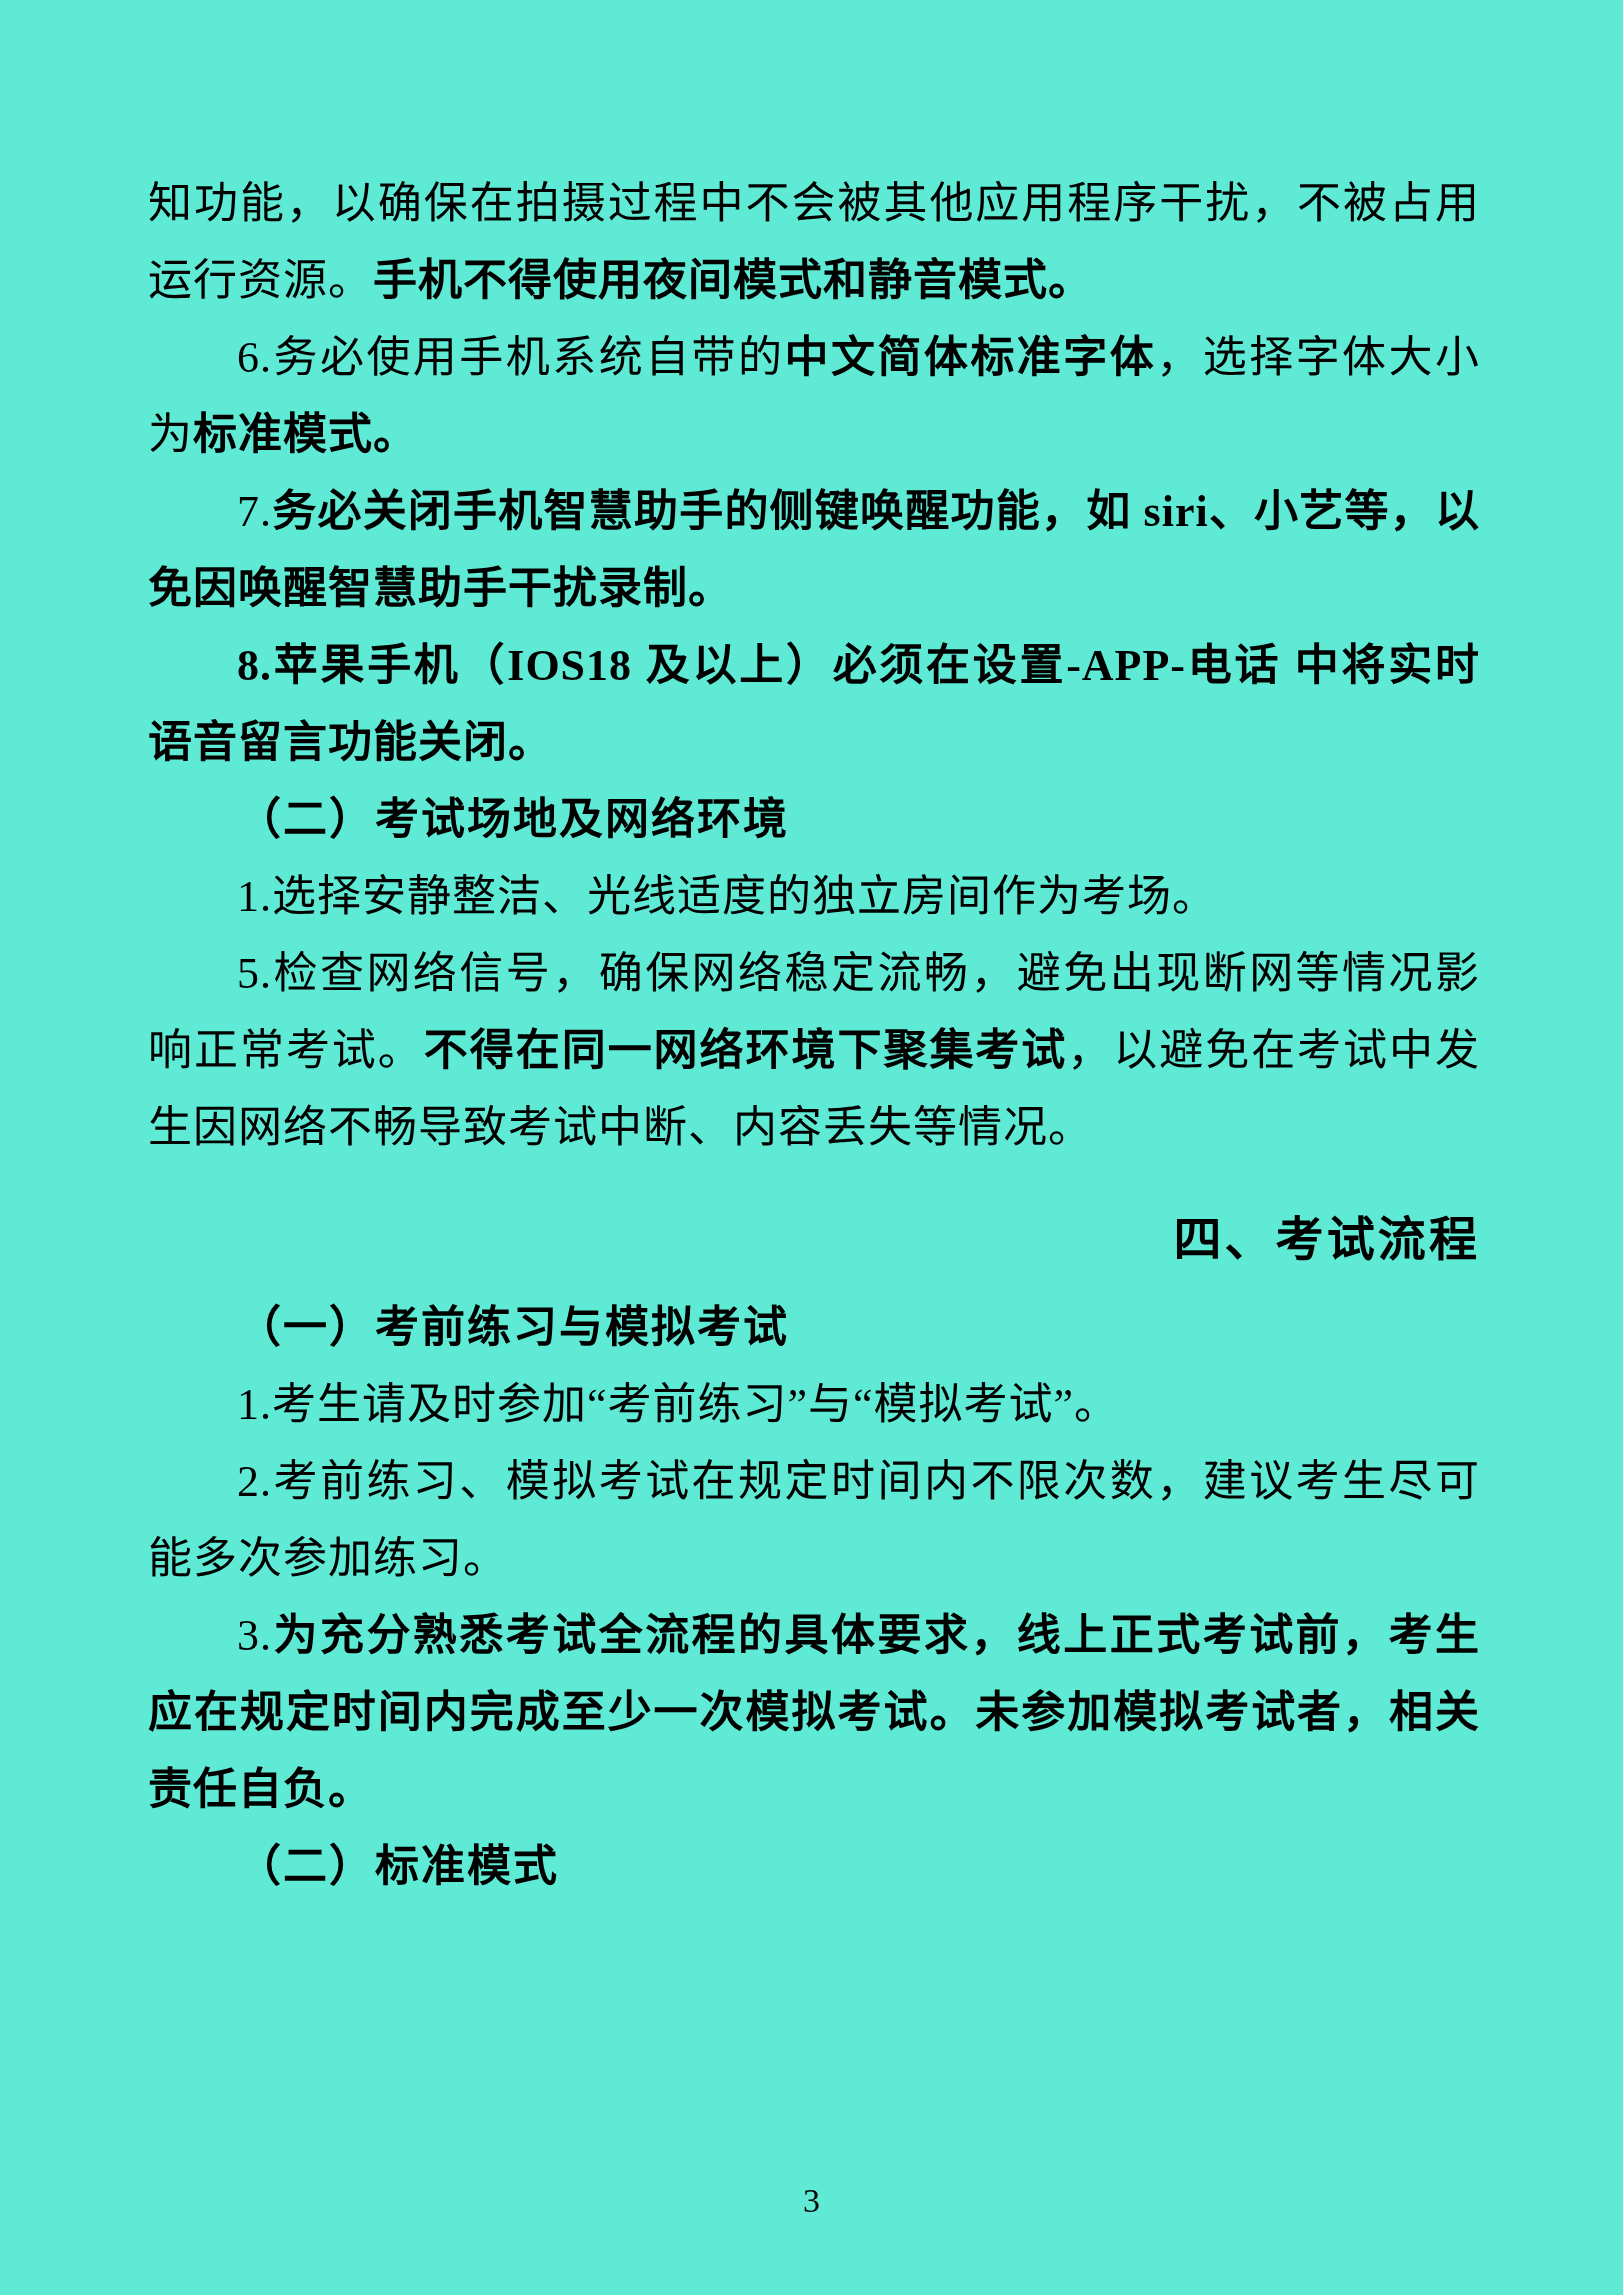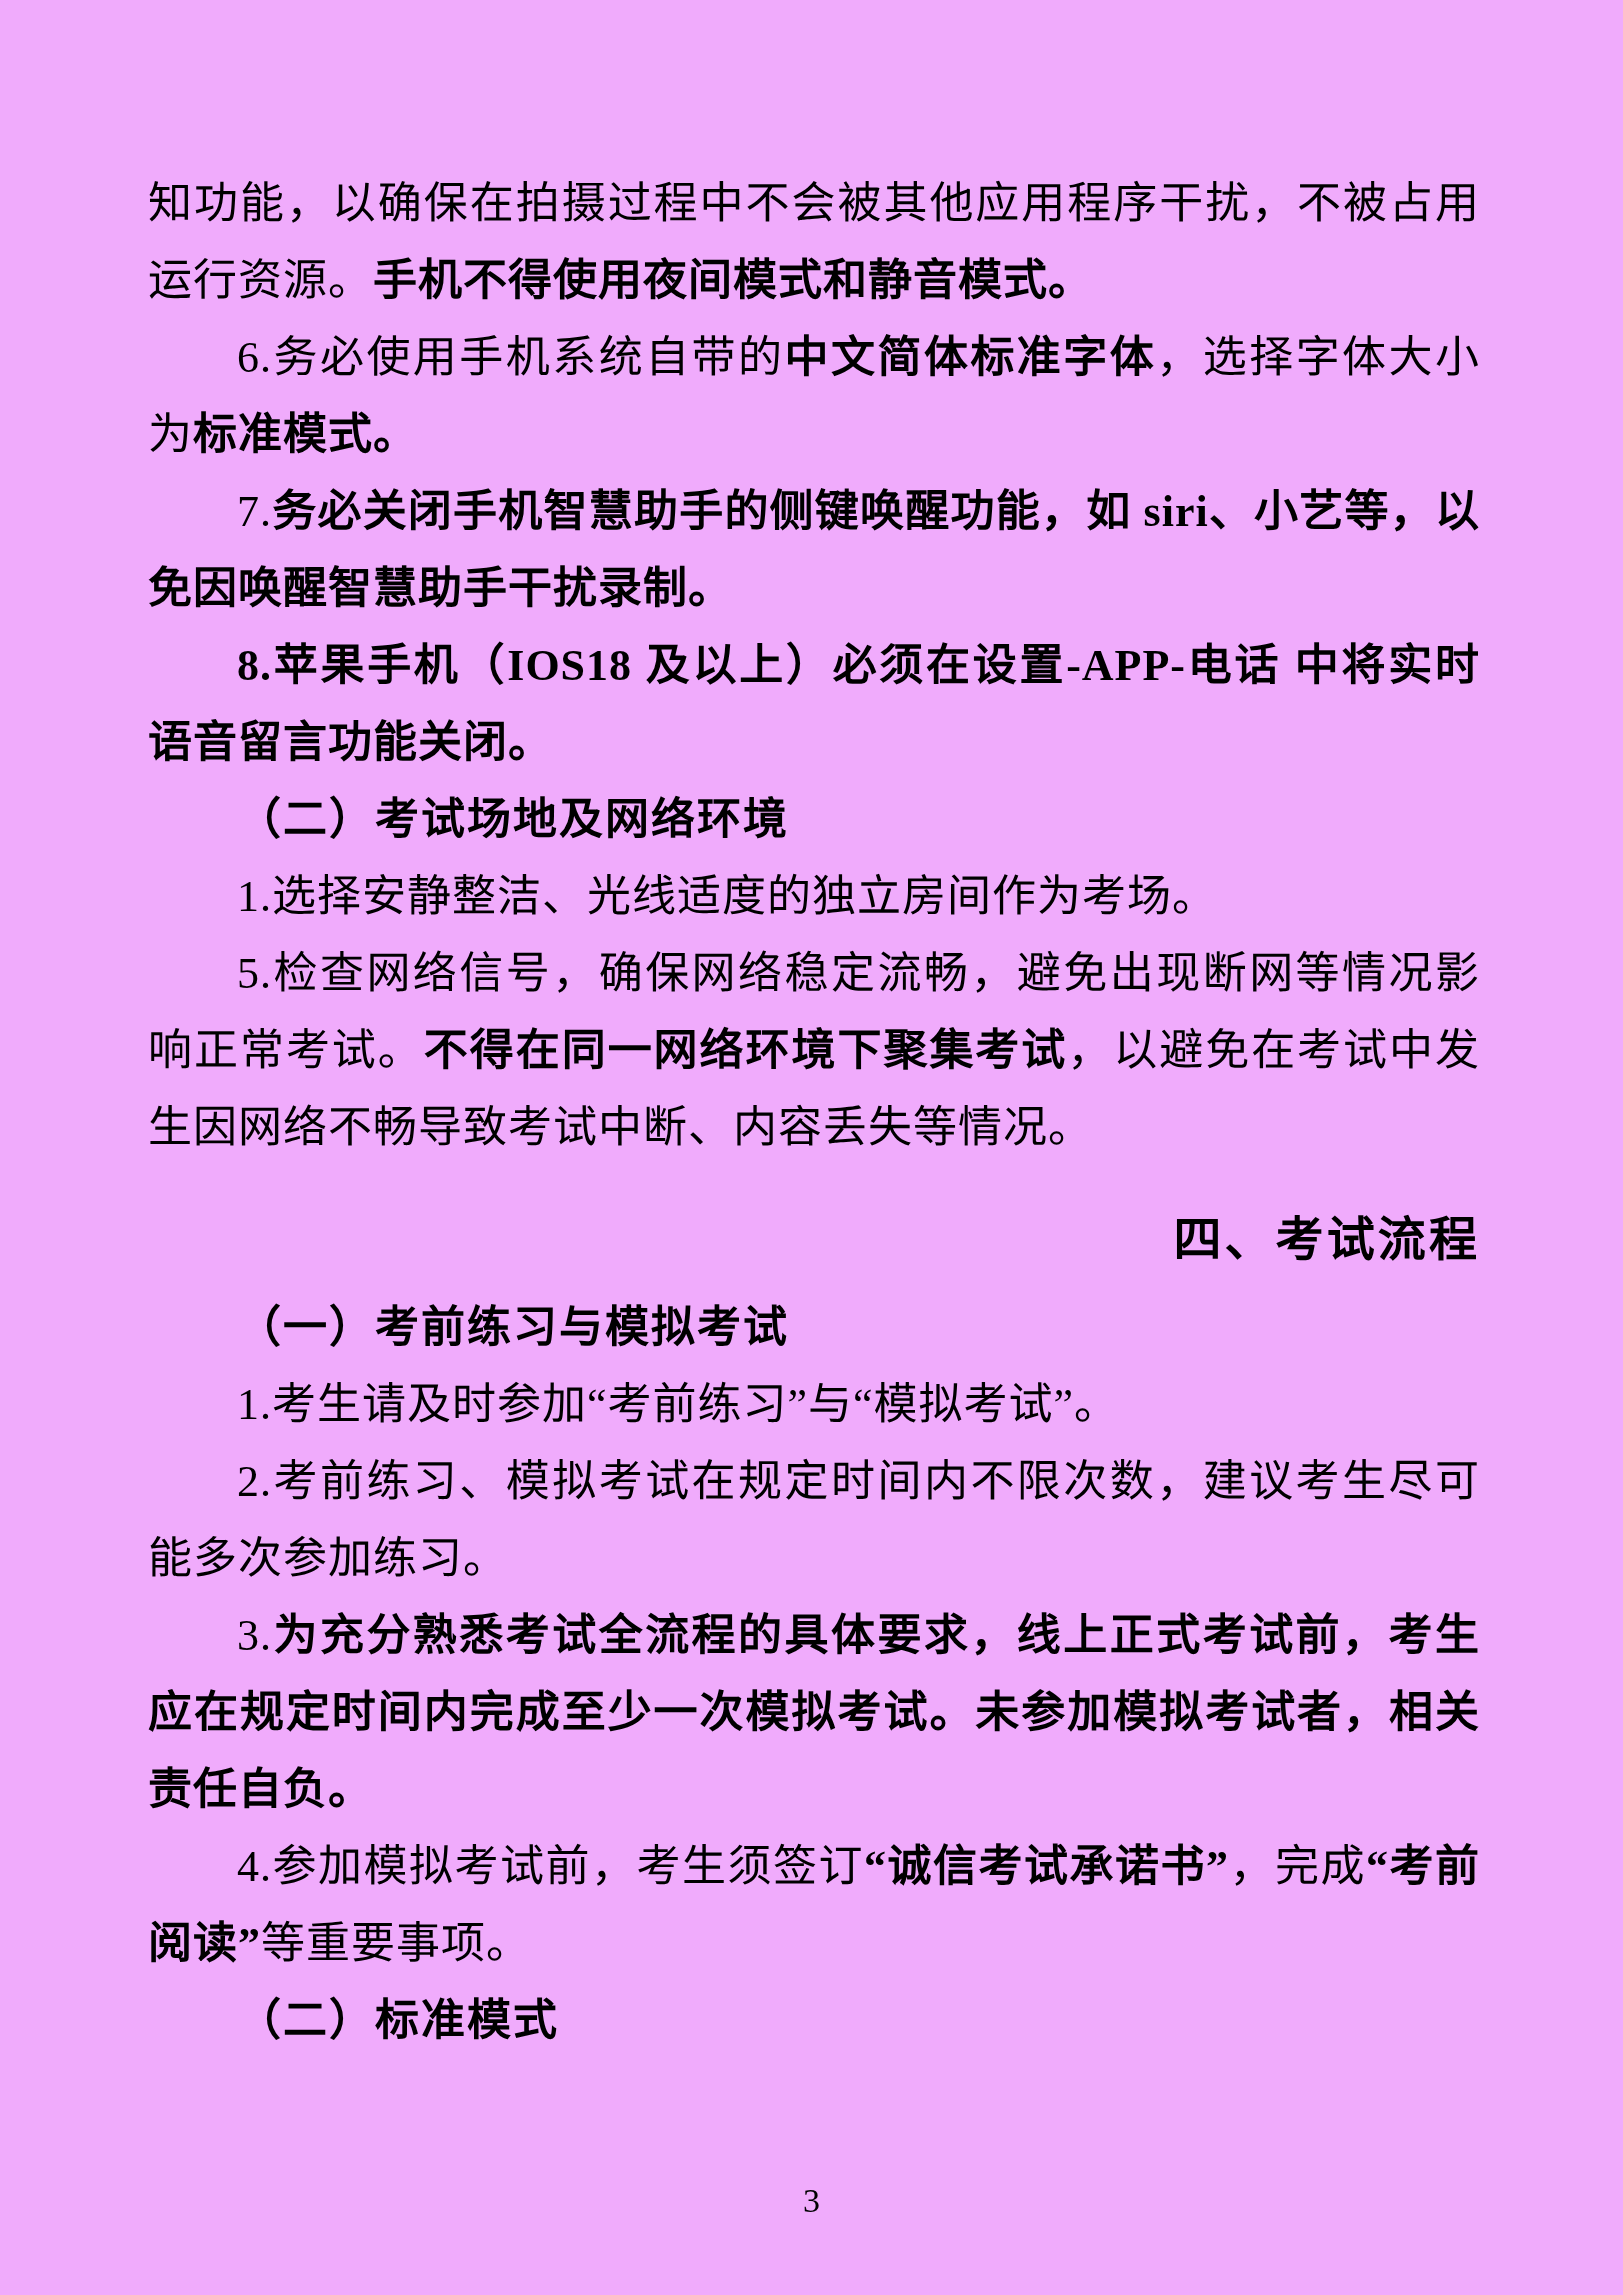--- a/index.html
+++ b/index.html
@@ -4,21 +4,21 @@
 <style>
   html, body {
     margin: 0;
     padding: 0;
     background: #ffffff;
   }
   .page {
     position: relative;
     width: 1623px;
     height: 2295px;
-    background: #f0abfc;
+    background: #5eead4;
     color: #000000;
     font-family: "Liberation Serif", serif;
     overflow: hidden;
   }
   .content {
     position: absolute;
     left: 148px;
     right: 143px;
     top: 165px;
   }
@@ -64,18 +64,17 @@
       <p class="line body indent"><span class="r">7.</span><span class="b">务必关闭手机智慧助手的侧键唤醒功能，如 siri、小艺等，以免因唤醒智慧助手干扰录制。</span></p>
       <p class="line body indent"><span class="b">8.苹果手机（IOS18 及以上）必须在设置-APP-电话 中将实时语音留言功能关闭。</span></p>
       <p class="line sub-heading indent"><span class="b">（二）考试场地及网络环境</span></p>
       <p class="line body indent"><span class="r">1.选择安静整洁、光线适度的独立房间作为考场。</span></p>
       <p class="line body indent"><span class="r">5.检查网络信号，确保网络稳定流畅，避免出现断网等情况影响正常考试。</span><span class="b">不得在同一网络环境下聚集考试</span><span class="r">，以避免在考试中发生因网络不畅导致考试中断、内容丢失等情况。</span></p>
       <p class="line chapter-heading"><span class="b">四、考试流程</span></p>
       <p class="line sub-heading indent"><span class="b">（一）考前练习与模拟考试</span></p>
       <p class="line body indent"><span class="r">1.考生请及时参加“考前练习”与“模拟考试”。</span></p>
       <p class="line body indent"><span class="r">2.考前练习、模拟考试在规定时间内不限次数，建议考生尽可能多次参加练习。</span></p>
       <p class="line body indent"><span class="r">3.</span><span class="b">为充分熟悉考试全流程的具体要求，线上正式考试前，考生应在规定时间内完成至少一次模拟考试。未参加模拟考试者，相关责任自负。</span></p>
-      <p class="line body indent"><span class="r">4.参加模拟考试前，考生须签订</span><span class="b">“诚信考试承诺书”</span><span class="r">，完成</span><span class="b">“考前阅读”</span><span class="r">等重要事项。</span></p>
       <p class="line sub-heading indent"><span class="b">（二）标准模式</span></p>
     </main>
   <div class="footer">3</div>
 </div>
 
 
 </body></html>

